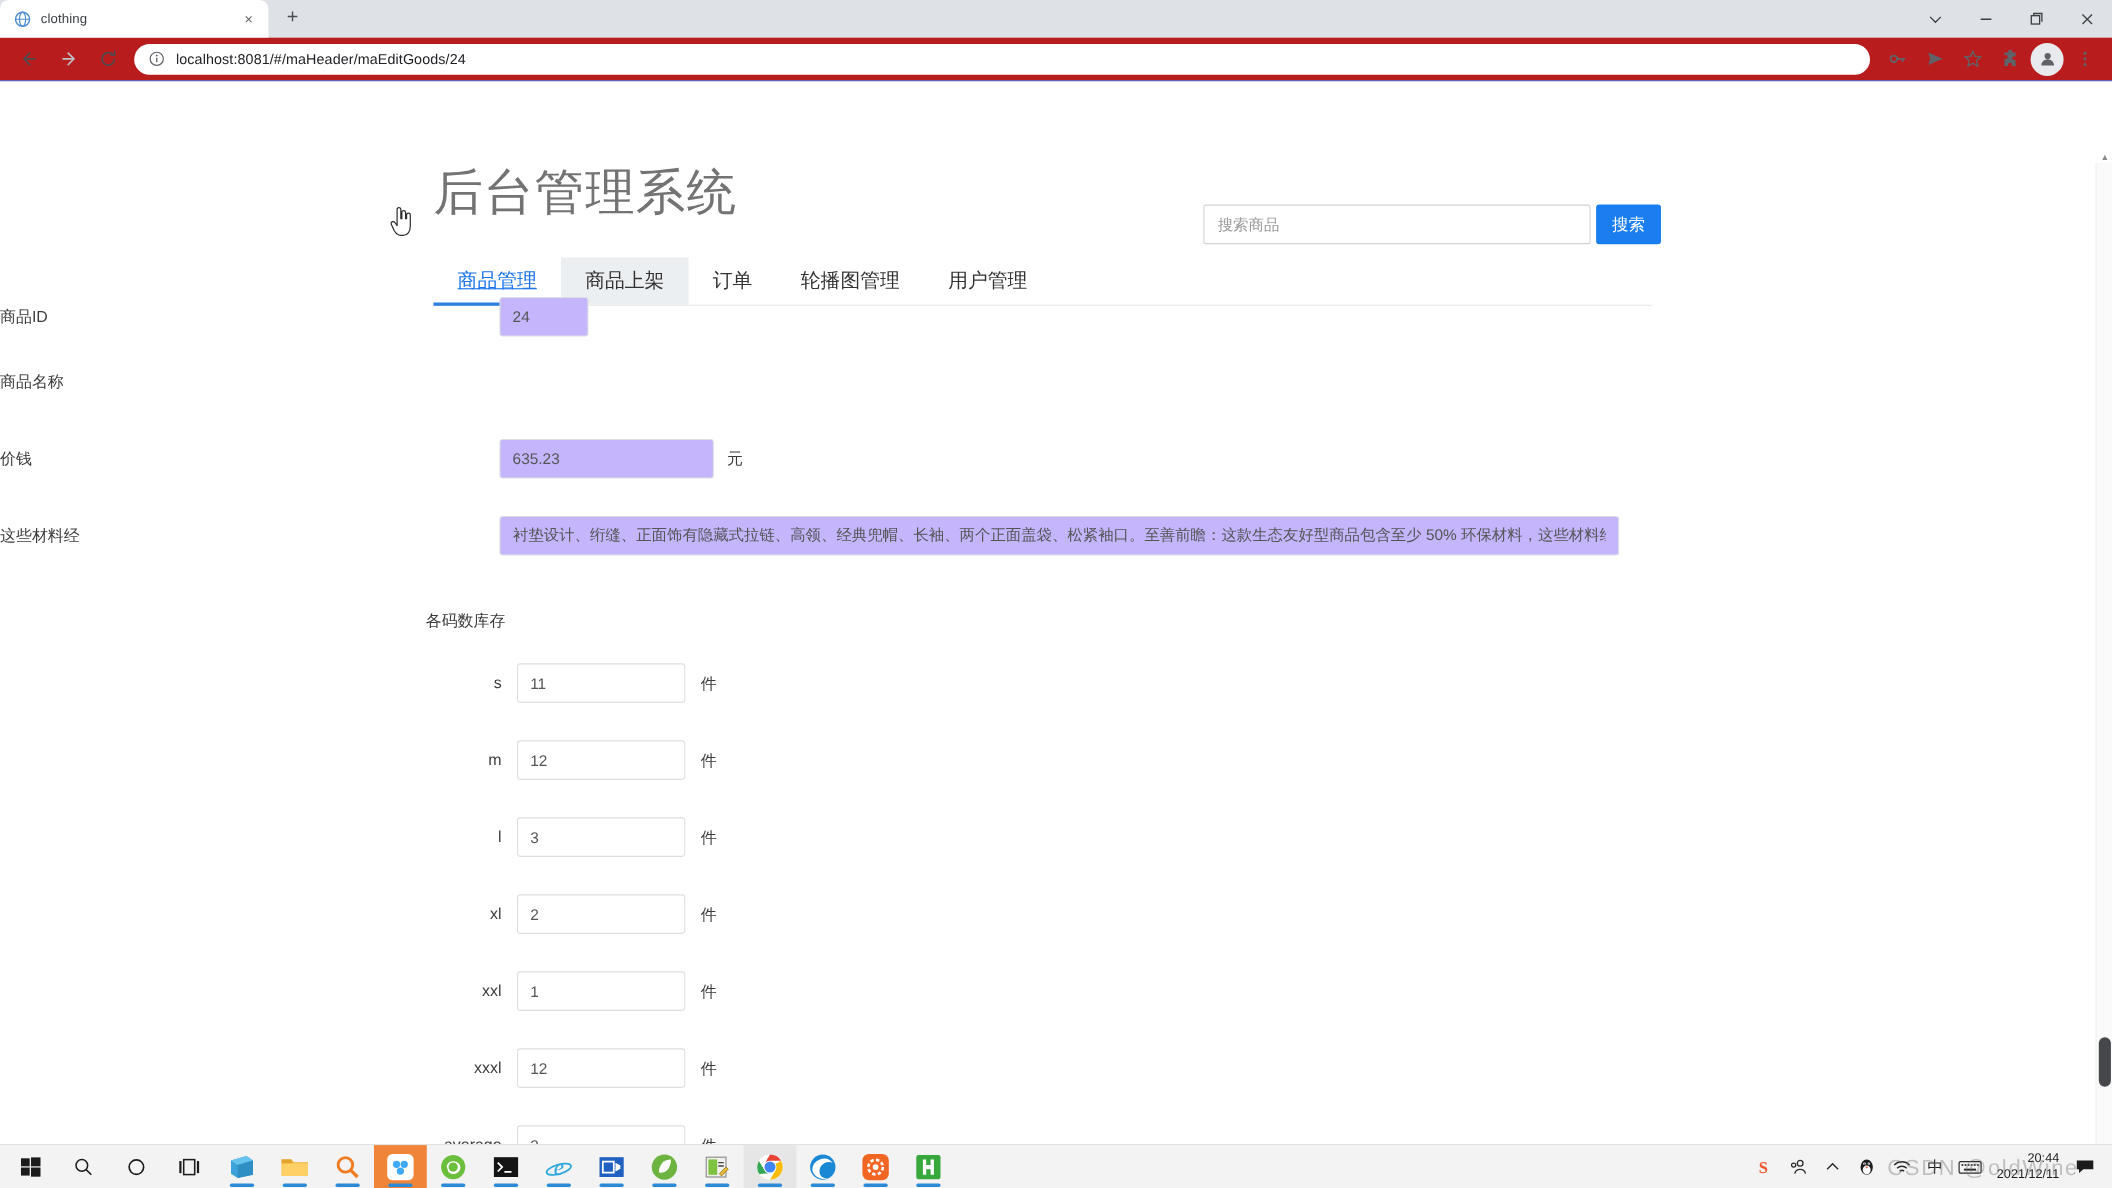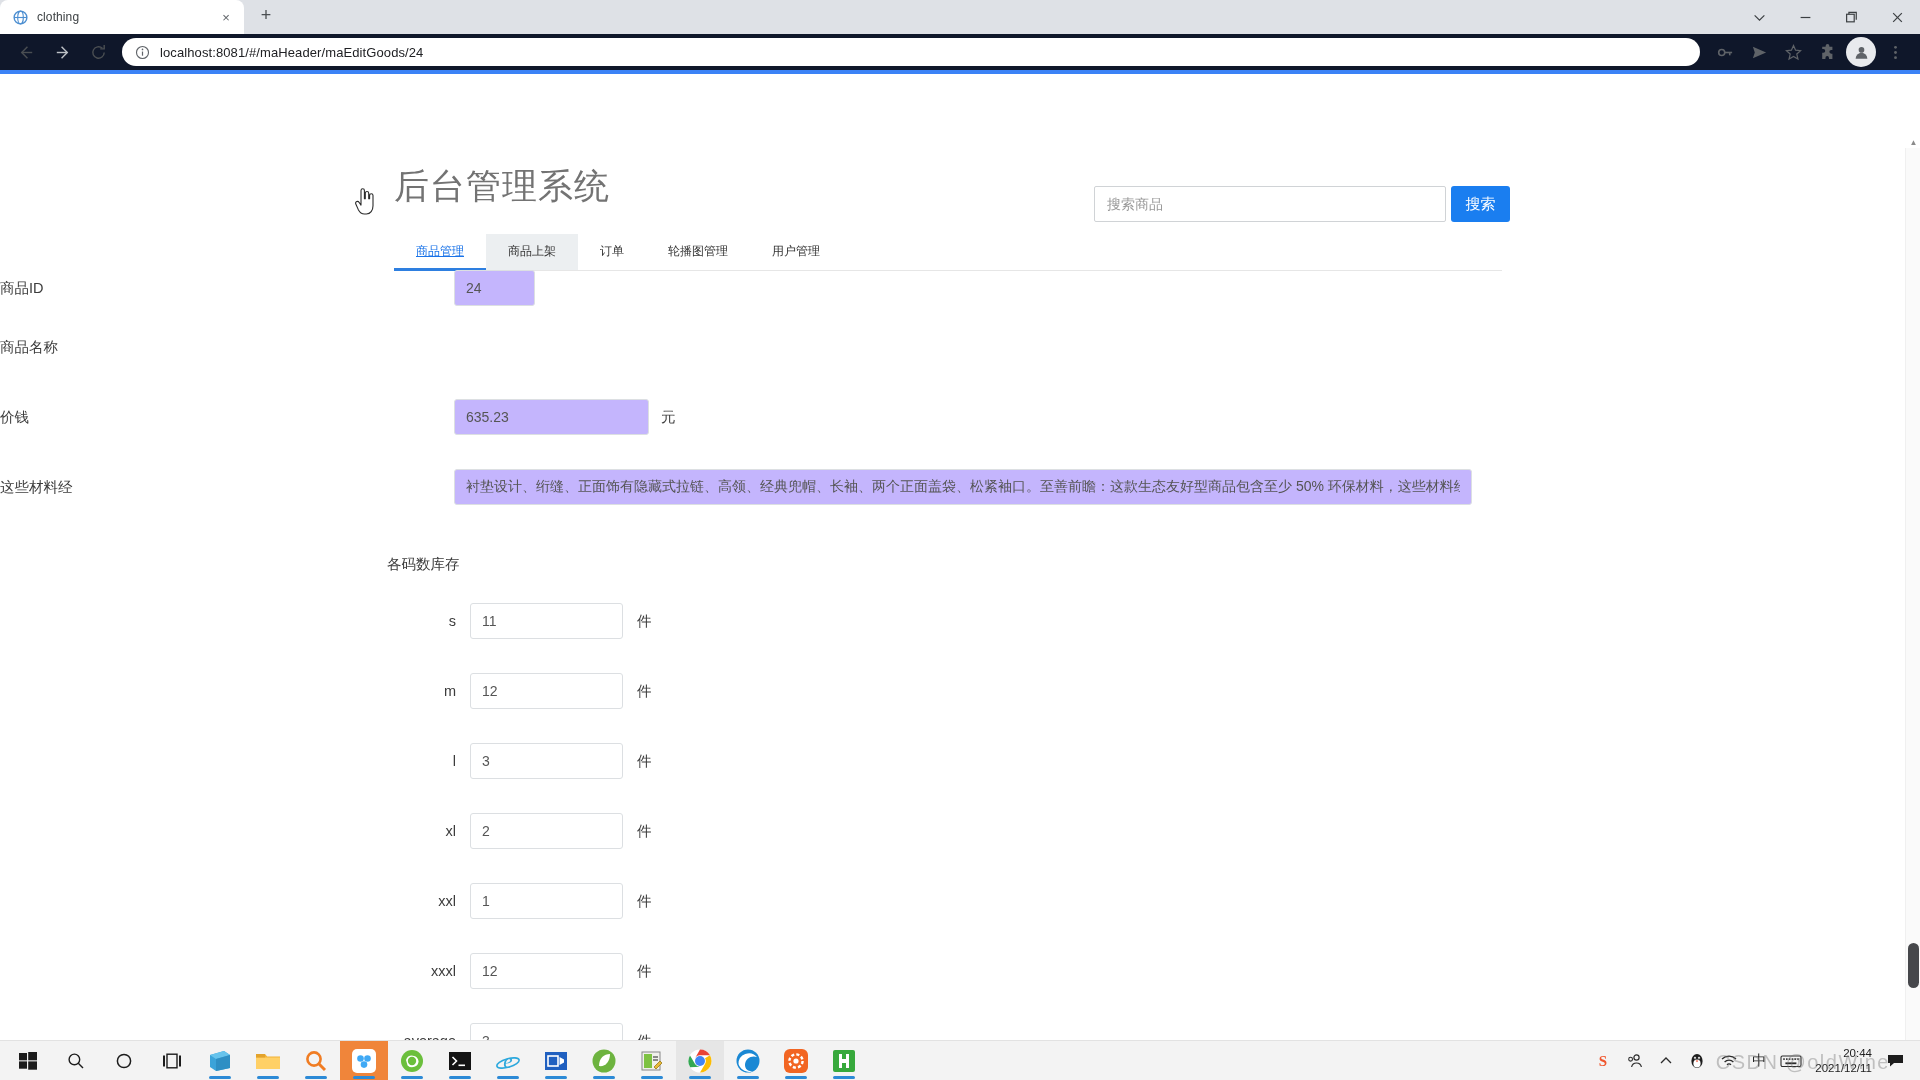--- a/index.html
+++ b/index.html
@@ -50,23 +50,23 @@
     position: absolute; right: 0; top: 0; height: 34px;
     display: flex; align-items: center;
   }
   .winbtn {
     width: 46px; height: 34px; display: flex; align-items: center; justify-content: center;
     color: #3b3f42;
   }
 
   
   .toolbar {
-    height: 40px; background: #0f172a;
+    height: 40px; background: #b91c1c;
     display: flex; align-items: center; padding: 0 8px;
-    border-bottom: 4px solid #3b82f6;
+    border-bottom: 1px solid #3b82f6;
   }
   .navbtn {
     width: 30px; height: 30px; margin: 0 3px;
     display: flex; align-items: center; justify-content: center;
     color: #5f6368;
   }
   .navbtn.disabled { color: #bdc1c6; }
   .omnibox {
     flex: 1; height: 28px; background: #ffffff;
     border-radius: 14px; margin: 0 8px 0 6px;
@@ -91,22 +91,22 @@
     position: relative;
     width: 1905px; height: 1006px;
     padding-top: 22px;
   }
 
   .app-header {
     position: relative;
     width: 1905px;
   }
   .app-title {
-    position: absolute; left: 394px; top: 72px;
-    font-size: 35px; color: #737373; font-weight: 400;
+    position: absolute; left: 394px; top: 56px;
+    font-size: 45px; color: #737373; font-weight: 400;
     letter-spacing: 1px; line-height: 1;
   }
 
   .search-wrap {
     position: absolute; left: 1094px; top: 90px;
     display: flex; align-items: stretch;
   }
   .search-input {
     width: 352px; height: 36px;
     border: 1px solid #d0d3d6; background: #fff;
@@ -122,21 +122,21 @@
   }
 
   .tabs {
     position: absolute; left: 394px; top: 138px;
     display: flex; align-items: flex-end;
     border-bottom: 1px solid #e6e6e6;
     width: 1108px;
   }
   .nav-tab {
     padding: 9px 22px 10px 22px;
-    font-size: 12px; color: #333;
+    font-size: 18px; color: #333;
     position: relative; cursor: pointer; white-space: nowrap;
   }
   .nav-tab.active {
     color: #1a73e8; text-decoration: underline;
   }
   .nav-tab.active::after {
     content: ""; position: absolute; left: 0; right: 0; bottom: -1px;
     height: 3px; background: #2e7fe0;
   }
   .nav-tab.hovered { background: #eceff1; }

